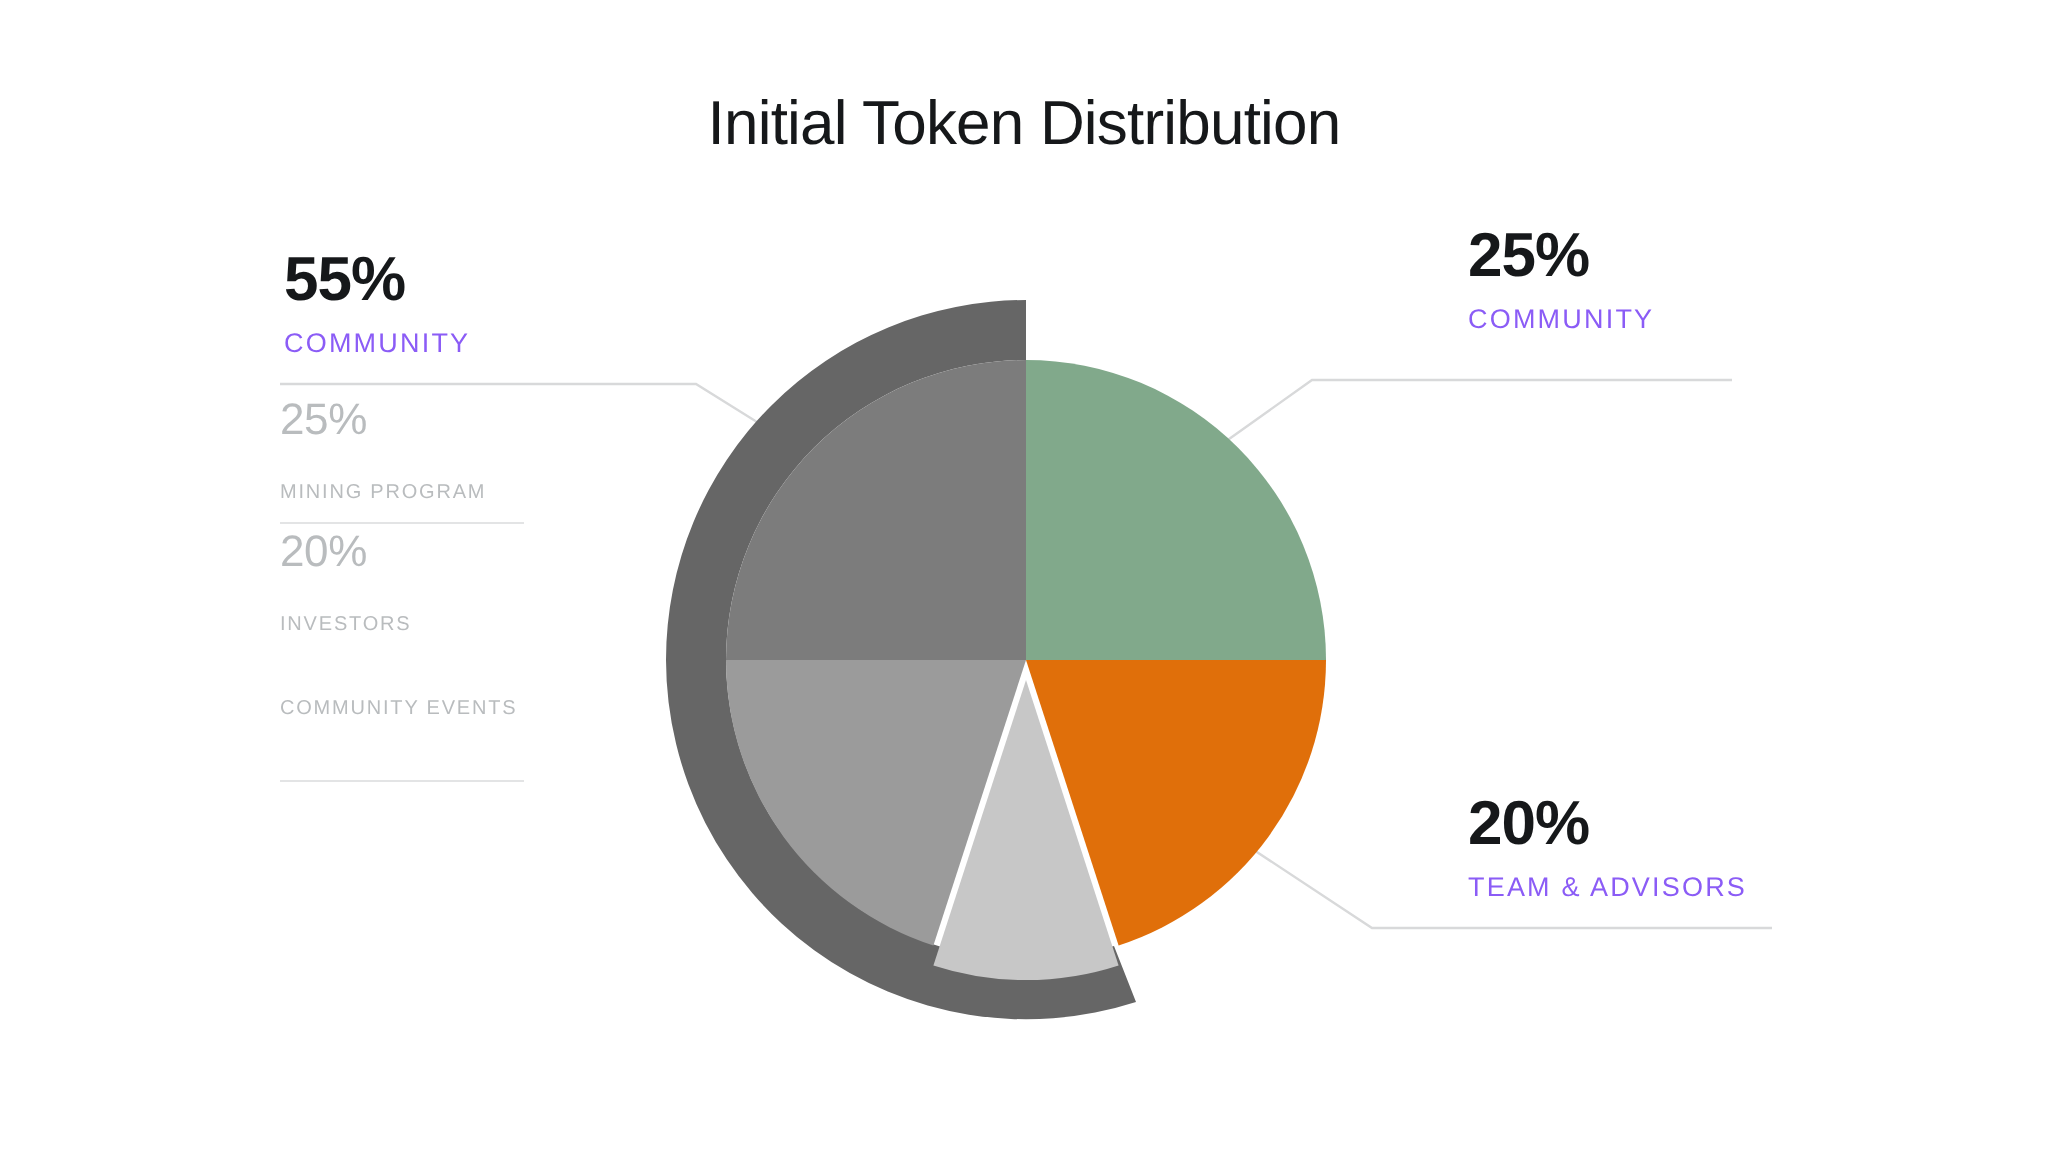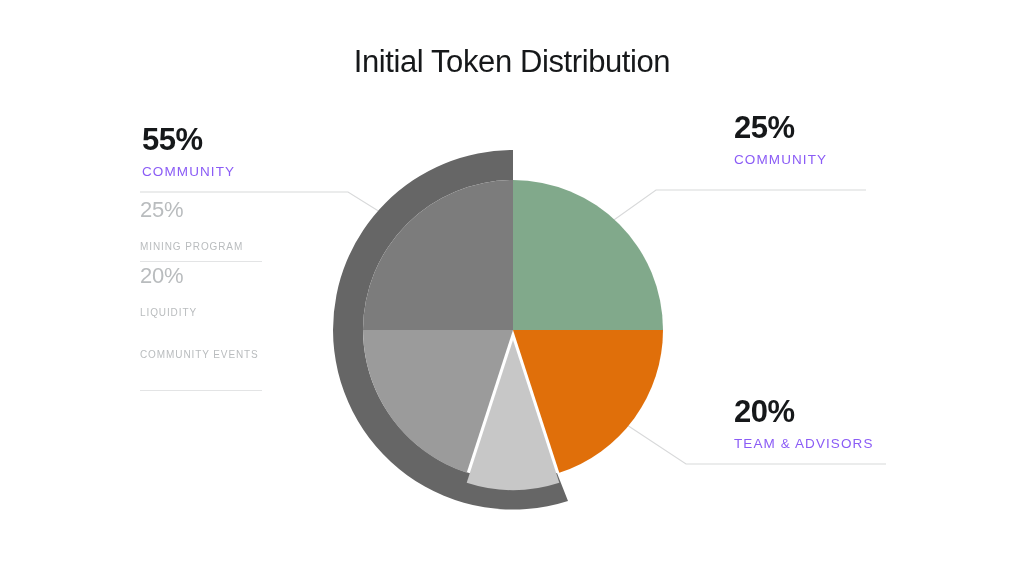--- a/index.html
+++ b/index.html
@@ -156,21 +156,21 @@
 <div id="community-sublist">
 
   <div class="subitem">
     <div class="sub-pct">25%</div>
     <div class="sub-name">MINING PROGRAM</div>
     <div class="subitem-divider" id="divider-1"></div>
   </div>
 
   <div class="subitem">
     <div class="sub-pct">20%</div>
-    <div class="sub-name">LIQUIDITY</div>
+    <div class="sub-name">INVESTORS</div>
     <div class="subitem-divider" id="divider-2"></div>
   </div>
 
   <div class="subitem">
     <div class="sub-name">COMMUNITY EVENTS</div>
   </div>
 
 </div>
 
 </body></html>

